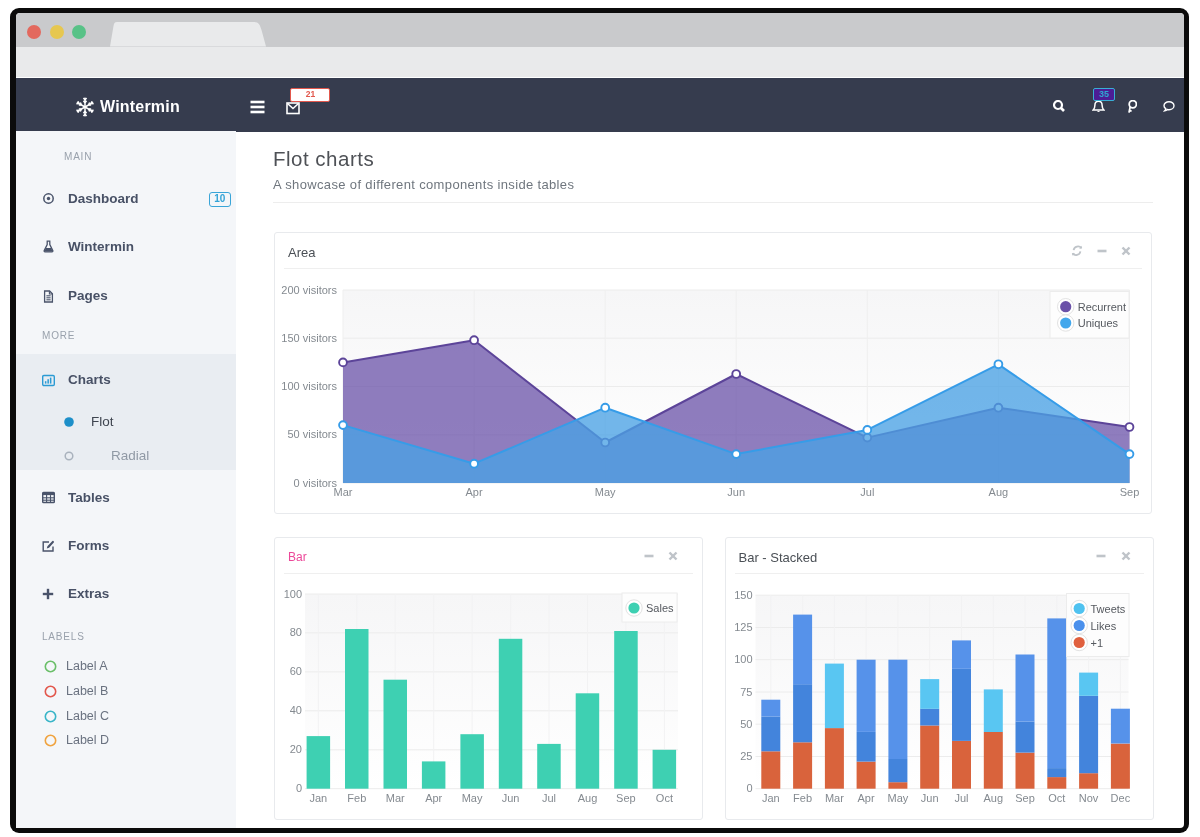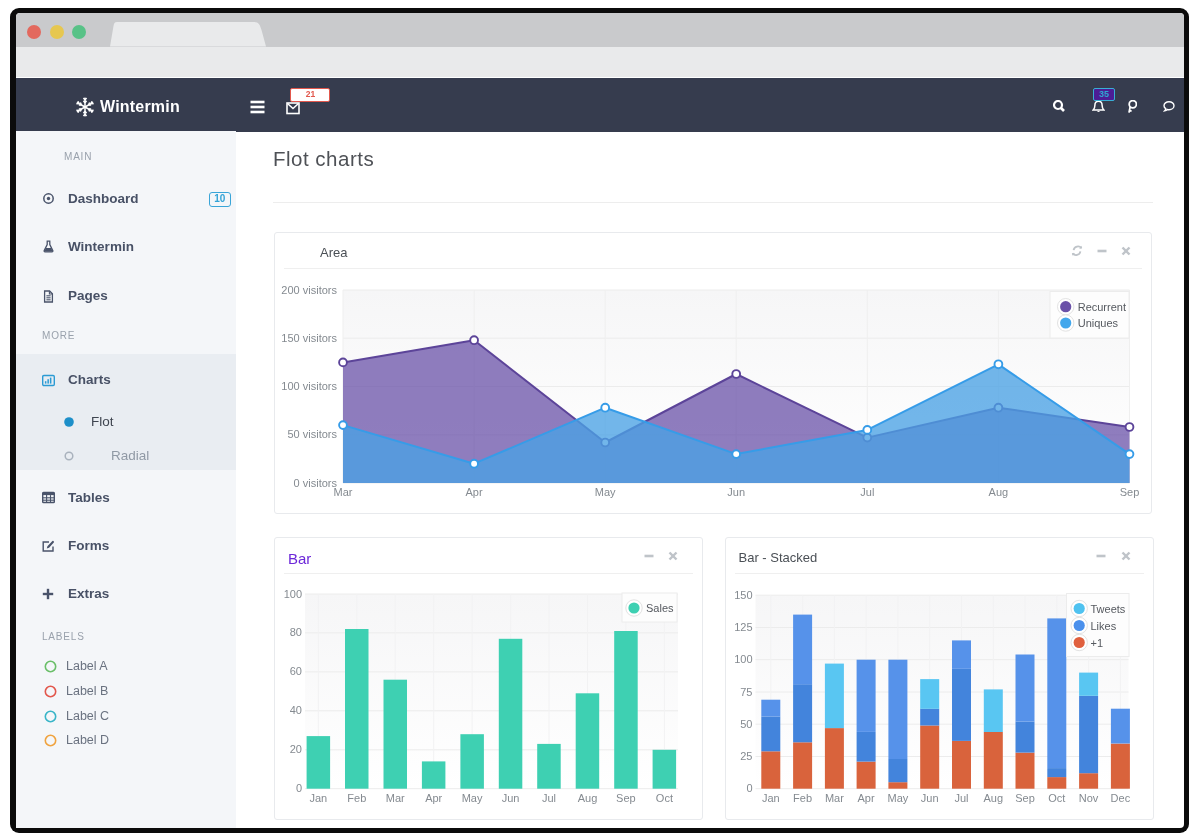--- a/index.html
+++ b/index.html
@@ -151,38 +151,39 @@
 <div class="abs" style="left:66px;top:683.6px;font-size:12.5px;color:#6a7280;">Label B</div>
 <svg style="position:absolute;left:44px;top:709.8px" width="13" height="13" viewBox="0 0 13 13">
       <circle cx="6.5" cy="6.5" r="5.2" fill="none" stroke="#39b5c8" stroke-width="1.6"></circle>
     </svg>
 <div class="abs" style="left:66px;top:708.8px;font-size:12.5px;color:#6a7280;">Label C</div>
 <svg style="position:absolute;left:44px;top:734.1px" width="13" height="13" viewBox="0 0 13 13">
       <circle cx="6.5" cy="6.5" r="5.2" fill="none" stroke="#f0a33f" stroke-width="1.6"></circle>
     </svg>
 <div class="abs" style="left:66px;top:733.1px;font-size:12.5px;color:#6a7280;">Label D</div>
 <div class="abs" style="left:273px;top:147px;font-size:20.5px;color:#4e5156;font-weight:400;letter-spacing:0.5px;">Flot charts</div>
+<div class="abs" style="left:273px;top:177px;font-size:13px;color:#6f767e;letter-spacing:0.35px;">A showcase of different components inside tables</div>
 <div class="abs" style="left:273px;top:202px;width:880px;height:1px;background:#ededed;"></div>
 <div class="abs" style="left:274px;top:232px;width:878px;height:282px;background:#ffffff;border:1px solid #e8eaed;border-radius:3px;"></div>
-    <div class="abs" style="left:288px;top:244.5px;font-size:13px;color:#4a4f55;margin-left:32px;">Area</div>
+    <div class="abs" style="left:288px;top:244.5px;font-size:13px;color:#4a4f55;">Area</div>
     <div class="abs" style="left:284px;top:268px;width:858px;height:1px;background:#efefef;"></div>
     <svg style="position:absolute;left:1071px;top:245px" width="12" height="12" viewBox="0 0 12 12">
       <path d="M 10.5 3.2 A 4.4 4.4 0 0 0 2.6 5.2 M 1.5 8.3 A 4.4 4.4 0 0 0 9.4 6.3" fill="none" stroke="#bfc4c9" stroke-width="1.8"></path>
       <path d="M 10.8 0.8 L 10.8 3.6 L 8 3.6 Z" fill="#bfc4c9"></path>
       <path d="M 1.2 10.8 L 1.2 8 L 4 8 Z" fill="#bfc4c9"></path>
     </svg>
     <svg style="position:absolute;left:1096.5px;top:246px" width="10" height="10" viewBox="0 0 10 10">
       <line x1="0.5" y1="5.0" x2="9.5" y2="5.0" stroke="#bfc4c9" stroke-width="2.6"></line>
     </svg>
     <svg style="position:absolute;left:1121px;top:246px" width="10" height="10" viewBox="0 0 10 10">
       <line x1="1.5" y1="1.5" x2="8.5" y2="8.5" stroke="#bfc4c9" stroke-width="2.4"></line>
       <line x1="8.5" y1="1.5" x2="1.5" y2="8.5" stroke="#bfc4c9" stroke-width="2.4"></line>
     </svg>
 <div class="abs" style="left:274px;top:537px;width:429px;height:283px;background:#ffffff;border:1px solid #e8eaed;border-radius:3px;"></div>
-    <div class="abs" style="left:288px;top:549.5px;font-size:15px;color:#6d28d9;">Bar</div>
+    <div class="abs" style="left:288px;top:549.5px;font-size:12px;color:#ec4899;">Bar</div>
     <div class="abs" style="left:284px;top:573px;width:409px;height:1px;background:#efefef;"></div>
     <svg style="position:absolute;left:644px;top:550.5px" width="10" height="10" viewBox="0 0 10 10">
       <line x1="0.5" y1="5.0" x2="9.5" y2="5.0" stroke="#bfc4c9" stroke-width="2.6"></line>
     </svg>
     <svg style="position:absolute;left:668px;top:550.5px" width="10" height="10" viewBox="0 0 10 10">
       <line x1="1.5" y1="1.5" x2="8.5" y2="8.5" stroke="#bfc4c9" stroke-width="2.4"></line>
       <line x1="8.5" y1="1.5" x2="1.5" y2="8.5" stroke="#bfc4c9" stroke-width="2.4"></line>
     </svg>
 <div class="abs" style="left:724.5px;top:537px;width:429px;height:283px;background:#ffffff;border:1px solid #e8eaed;border-radius:3px;"></div>
     <div class="abs" style="left:738.5px;top:549.5px;font-size:13px;color:#4a4f55;">Bar - Stacked</div>

